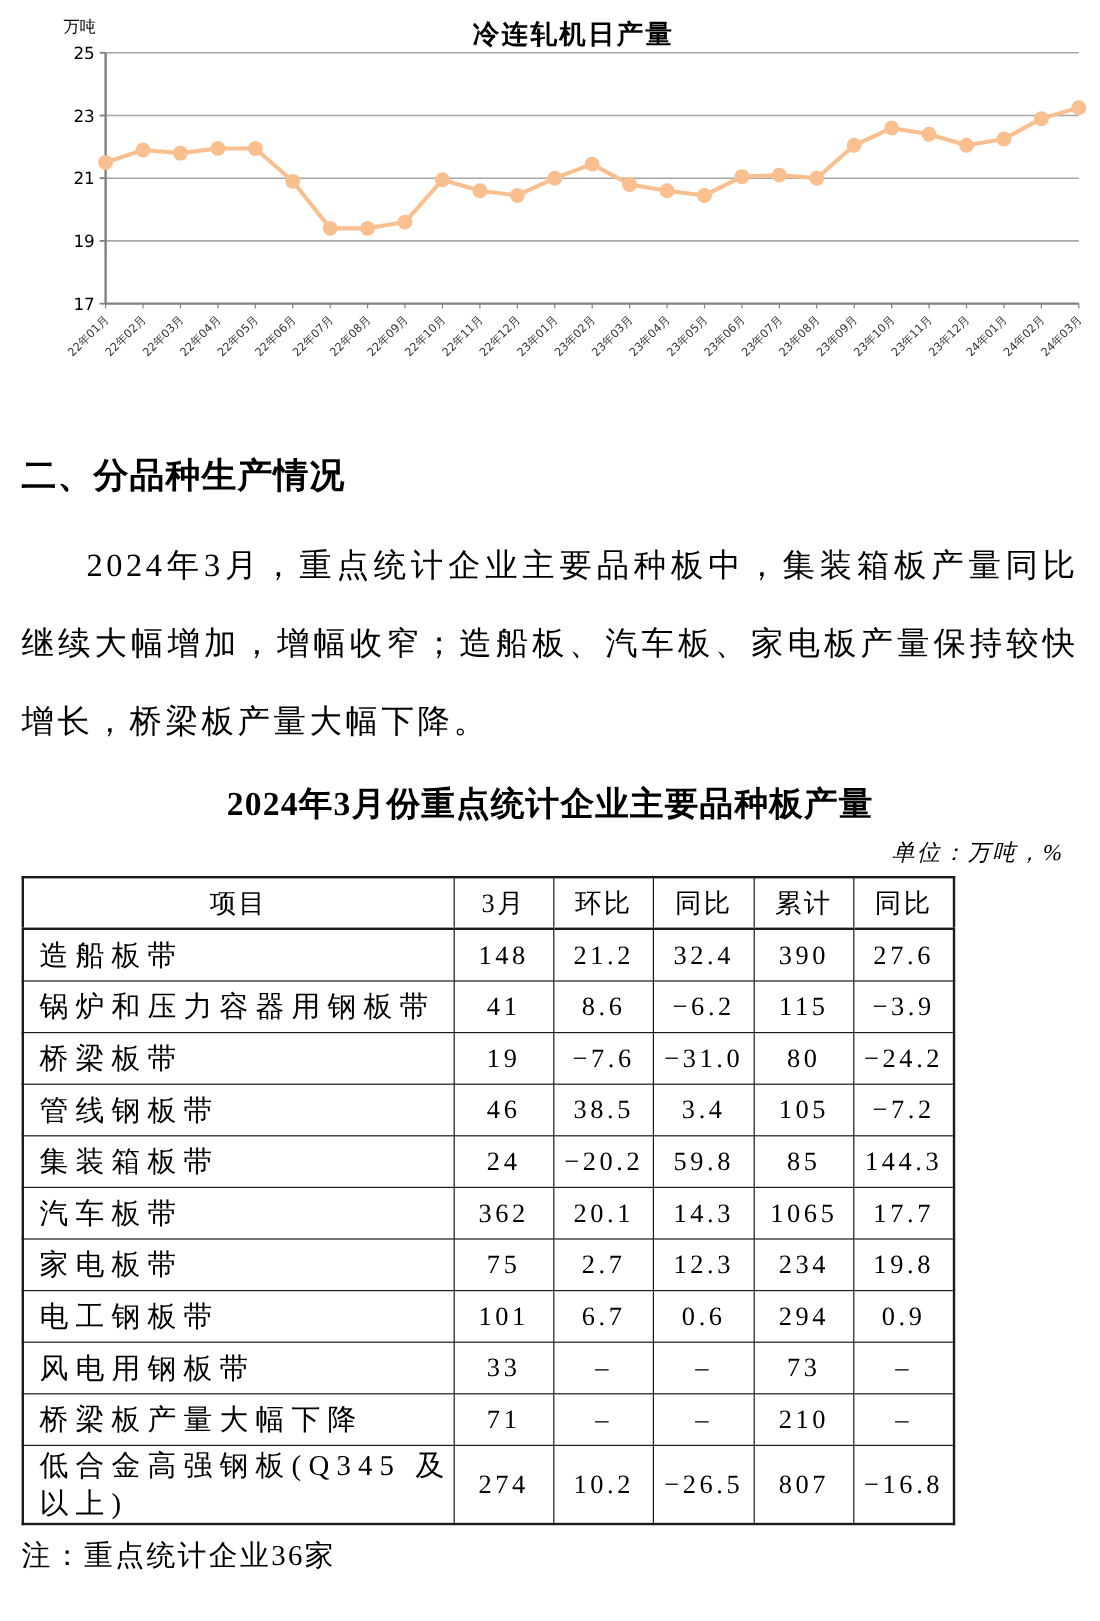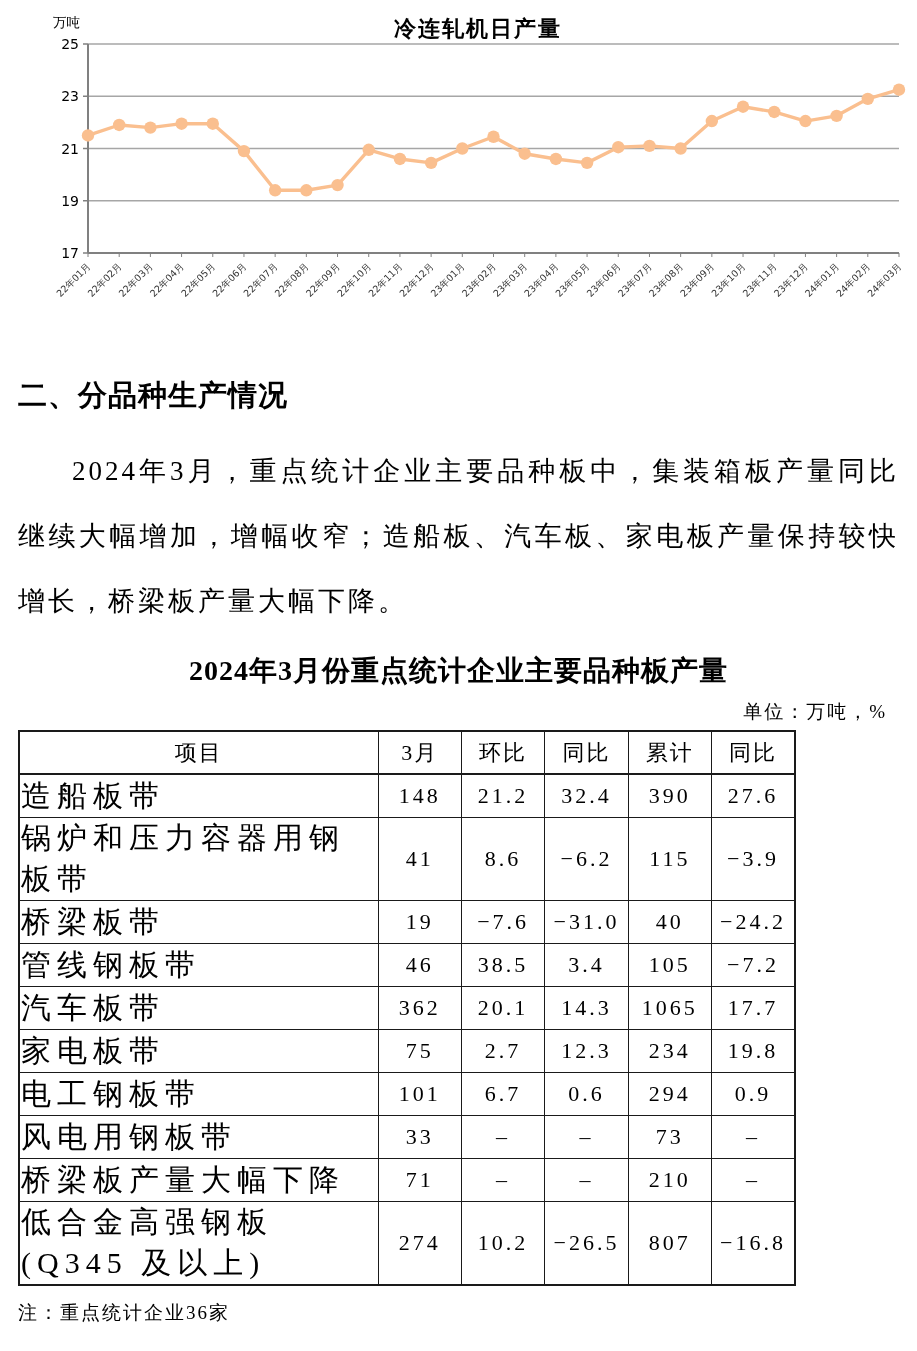--- a/index.html
+++ b/index.html
@@ -7,21 +7,21 @@
     position:relative;
     width:917px;height:1351px;
     background:#fff;
     overflow:hidden;
     font-family:"Liberation Serif",serif;
     color:#000;
   }
   .chart-svg{display:block;width:917px;height:312px;}
   .section-heading{
     margin:70px 0 0 18px;
-    font-family:Liberation Mono, monospace;
+    font-family:Liberation Serif, serif;
     font-weight:bold;
     font-size:29px;line-height:31px;
     letter-spacing:1px;
   }
   .section-paragraph{
     margin:26px 18px 0 18px;
     font-size:27px;line-height:65px;
     letter-spacing:3px;
     text-align:justify;
     text-indent:2em;
@@ -31,20 +31,21 @@
     text-align:center;
     font-weight:bold;
     font-size:28px;line-height:34px;
     letter-spacing:1px;
   }
   .unit-note{
     margin:13px 30px 0 0;
     text-align:right;
     font-size:19px;line-height:22px;
     letter-spacing:2px;
+    font-style:italic;
   }
   table.production-table{
     margin:7px 0 0 18px;
     width:778px;
     border-collapse:collapse;
     table-layout:fixed;
     border:2px solid #1a1a1a;
   }
   .production-table col.c0{width:359px;}
   .production-table th,
@@ -57,27 +58,27 @@
     font-size:22px;
     letter-spacing:3px;
   }
   .production-table thead th{
     height:41px;
     border-bottom:2px solid #1a1a1a;
     letter-spacing:2px;
   }
   .production-table td:first-child{
     text-align:left;
-    padding-left:1px;
-    font-size:30px;
+    padding-left:13px;
+    font-size:24px;
     letter-spacing:6px;
   }
   .table-footnote{
     margin:15px 0 0 18px;
-    font-size:19px;line-height:23px;
+    font-size:24px;line-height:23px;
     letter-spacing:2px;
   }
 </style>
 </head>
 <body>
 
 <div class="page">
 
   <svg class="chart-svg" viewBox="0 0 917 312" xmlns="http://www.w3.org/2000/svg">
       <line x1="88" y1="253" x2="899" y2="253" stroke="#808080" stroke-width="2"></line>
@@ -224,32 +225,40 @@
           <td>8.6</td>
           <td>−6.2</td>
           <td>115</td>
           <td>−3.9</td>
         </tr>
         <tr>
           <td>桥梁板带</td>
           <td>19</td>
           <td>−7.6</td>
           <td>−31.0</td>
-          <td>40</td>
+          <td>80</td>
           <td>−24.2</td>
         </tr>
         <tr>
           <td>管线钢板带</td>
           <td>46</td>
           <td>38.5</td>
           <td>3.4</td>
           <td>105</td>
           <td>−7.2</td>
         </tr>
         <tr>
+          <td>集装箱板带</td>
+          <td>24</td>
+          <td>−20.2</td>
+          <td>59.8</td>
+          <td>85</td>
+          <td>144.3</td>
+        </tr>
+        <tr>
           <td>汽车板带</td>
           <td>362</td>
           <td>20.1</td>
           <td>14.3</td>
           <td>1065</td>
           <td>17.7</td>
         </tr>
         <tr>
           <td>家电板带</td>
           <td>75</td>

